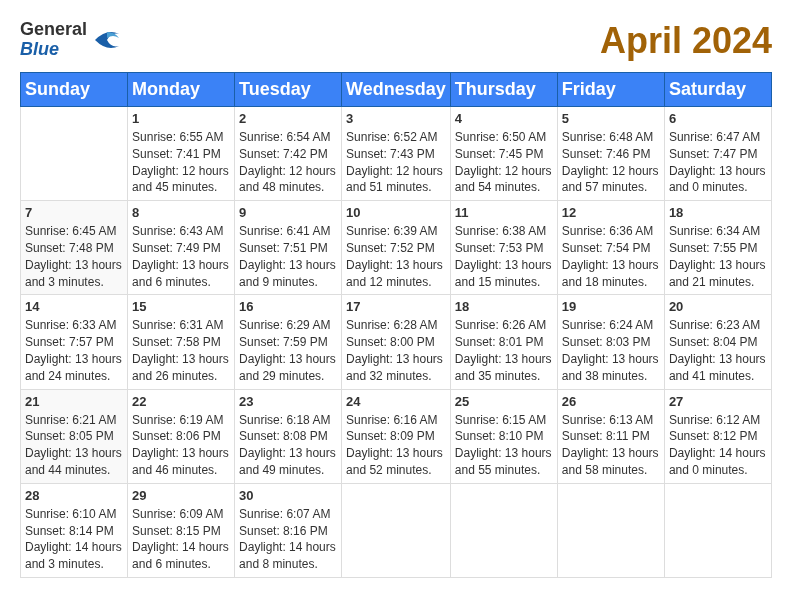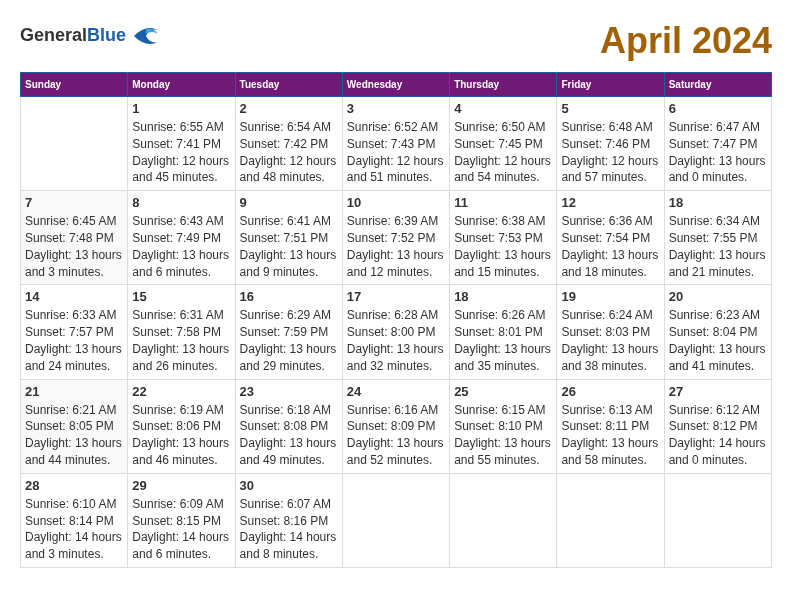--- a/index.html
+++ b/index.html
@@ -15,27 +15,27 @@
       justify-content: space-between;
       align-items: flex-start;
       margin-bottom: 10px;
     }
     .logo {
       display: flex;
       align-items: center;
     }
     .logo-text {
       display: flex;
-      flex-direction: row;
+      flex-direction: column;
       font-size: 18px;
       font-weight: bold;
       line-height: 1.1;
     }
     .logo-text .general { color: #333; }
-    .logo-text .blue { color: #1a5fa8; }
+    .logo-text .blue { color: #1a5fa8; font-style: italic; }
     .logo-icon {
       width: 32px;
       height: 32px;
       margin-left: 4px;
       position: relative;
     }
     .title-block {
       text-align: right;
     }
     .title-block .month-year {
@@ -46,25 +46,25 @@
     .title-block .location {
       font-size: 14px;
       color: #555;
     }
     table {
       width: 100%;
       border-collapse: collapse;
       font-size: 11px;
     }
     thead tr th {
-      background-color: #701a75;
+      background-color: #3b82f6;
       color: white;
       padding: 6px 4px;
       text-align: left;
-      font-size: 10px;
+      font-size: 18px;
       font-weight: bold;
       border: 1px solid #1a5fa8;
     }
     tbody tr td {
       border: 1px solid #ddd;
       vertical-align: top;
       padding: 4px;
       width: 107px;
       min-height: 80px;
       height: 90px;

